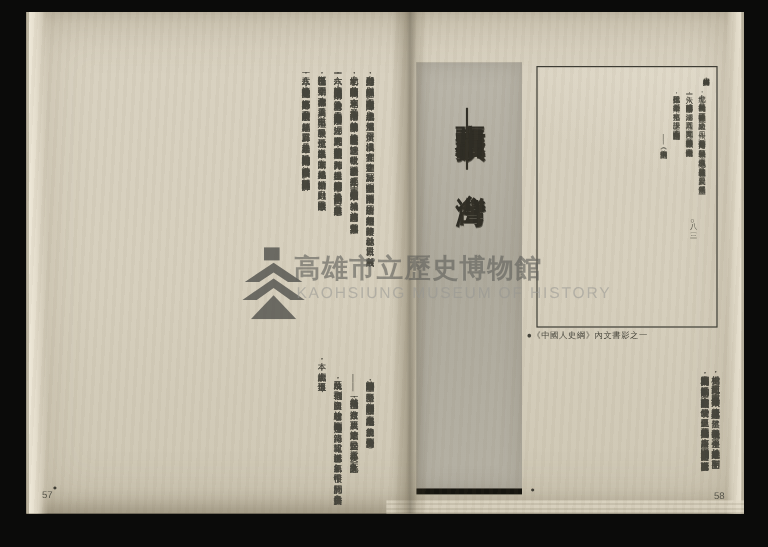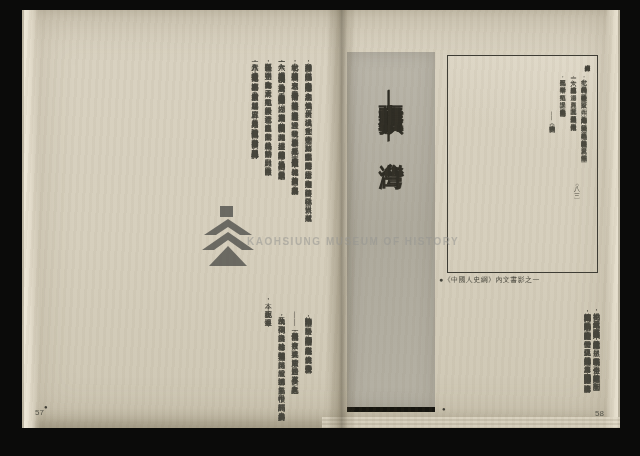--- a/index.html
+++ b/index.html
@@ -99,22 +99,22 @@
   .wm-logo{position:absolute;left:197px;top:206px;width:62px;height:60px;opacity:.78;}
   .wm-logo svg{display:block;width:100%;height:100%;}
   .wm-zh{
     position:absolute;left:245px;top:209px;
     font-family:"Liberation Sans","DejaVu Sans",sans-serif;font-weight:bold;
     font-size:22px;letter-spacing:1px;color:rgba(95,95,91,.62);
     white-space:nowrap;
   }
   .wm-en{
     position:absolute;left:247px;top:236px;
-    font-family:"Liberation Sans","DejaVu Sans",sans-serif;font-weight:bold;
-    font-size:10px;letter-spacing:1.5px;color:rgba(150,150,145,.55);
+    font-family:"Liberation Sans","DejaVu Sans",sans-serif;font-weight:normal;
+    font-size:13px;letter-spacing:1.5px;color:rgba(150,150,145,.55);
     white-space:nowrap;
   }
 </style>
 </head>
 <body>
 
 <div style="position:absolute;inset:0;"></div>
 
 <div class="book">
   <div class="edge-left"></div>
@@ -160,14 +160,15 @@
   <div class="wm-logo">
     <svg viewBox="0 0 62 60" xmlns="http://www.w3.org/2000/svg">
       <g fill="#4e4e4a">
         <rect x="23" y="0" width="13" height="11"></rect>
         <path d="M31 13 L55 29 L43 29 L31 21 L19 29 L7 29 Z"></path>
         <path d="M31 26 L57 44 L45 44 L31 34 L17 44 L5 44 Z"></path>
         <path d="M31 40 L50 60 L12 60 Z"></path>
       </g>
     </svg>
   </div>
+  <div class="wm-zh">高雄市立歷史博物館</div>
   <div class="wm-en">KAOHSIUNG MUSEUM OF HISTORY</div>
 </div>
 
 </body></html>

